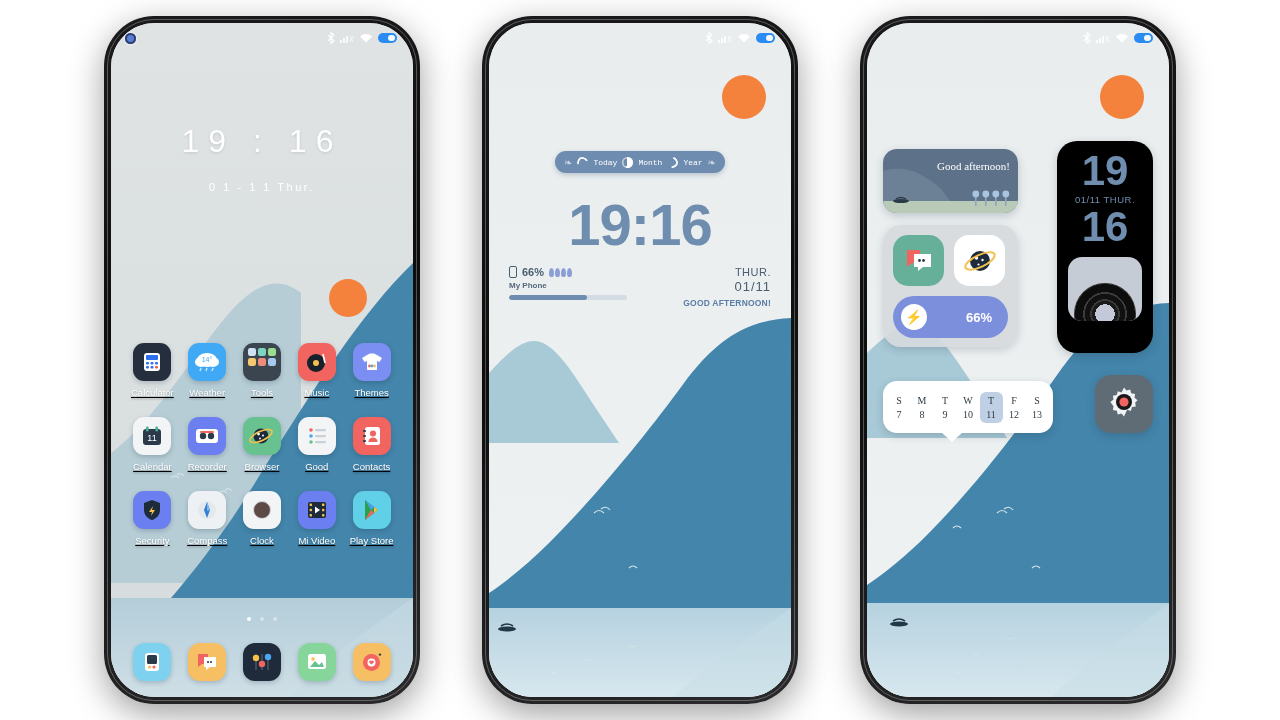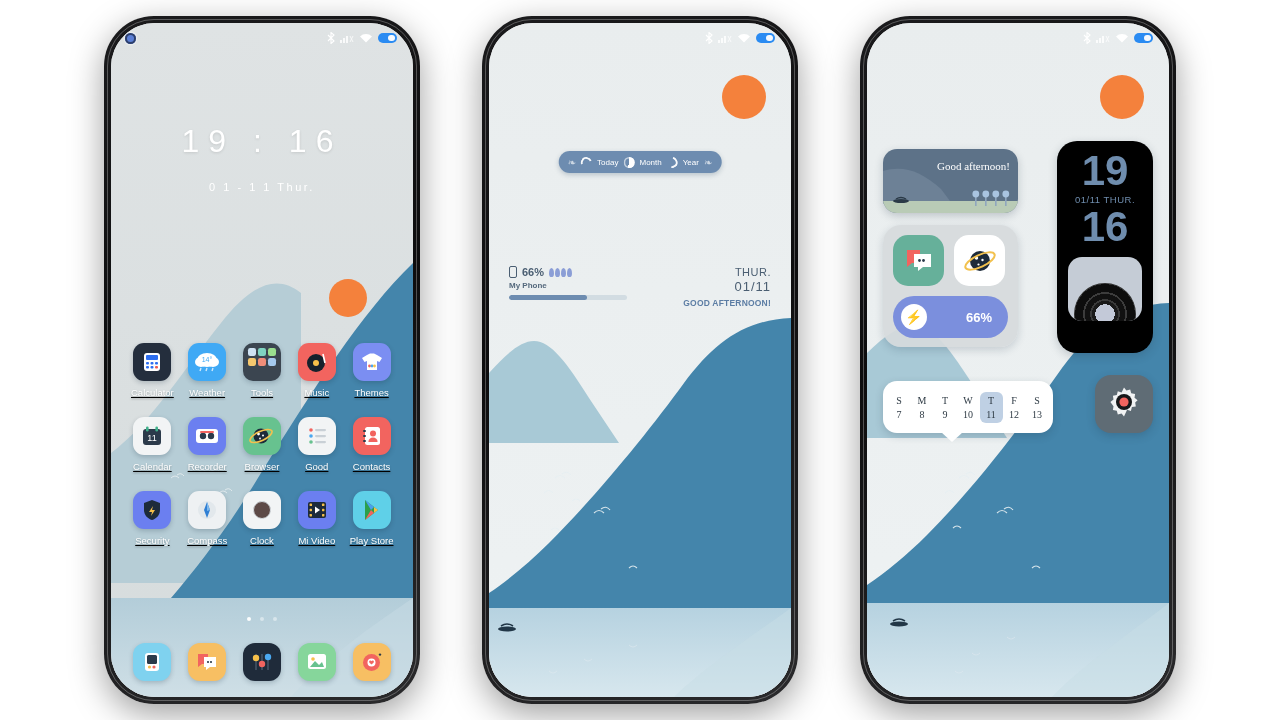--- a/index.html
+++ b/index.html
@@ -87,21 +87,21 @@
   }
   .dock .app-ico{ width:38px; height:38px; border-radius:12px; }
 
   
   .pill{
     position:absolute; top:128px; left:50%; transform:translateX(-50%);
     height:22px; padding:0 9px; border-radius:11px;
     background:#6d8cb0; display:flex; align-items:center; gap:5px; z-index:14;
     box-shadow:0 2px 5px rgba(40,70,100,.25);
   }
-  .pill .lbl{ color:#fff; font-size:8px; }
+  .pill .lbl{ color:#fff; font-size:8px;font-family:Liberation Mono, monospace; }
   .ring{ width:11px; height:11px; border-radius:50%; border:2px solid rgba(255,255,255,.95); }
   .ring.h{ border-right-color:transparent; border-bottom-color:transparent; transform:rotate(25deg); }
   .ring.m{ background:conic-gradient(#fff 0 55%, transparent 55% 100%); border:none; box-shadow:inset 0 0 0 1.5px rgba(255,255,255,.6);}
   .ring.y{ border-left-color:transparent; border-top-color:transparent; transform:rotate(-35deg); }
   .pill-leaf{ font-size:10px; color:rgba(255,255,255,.65); }
 
   .p2-clock{
     position:absolute; top:168px; left:0; right:0; text-align:center;
     font-size:58px; font-weight:700; color:#6f8dae; letter-spacing:-1px; z-index:14;
   }
@@ -572,20 +572,21 @@
         <span class="pill-leaf">❧</span>
         <span class="ring h"></span>
         <span class="lbl">Today</span>
         <span class="ring m"></span>
         <span class="lbl">Month</span>
         <span class="ring y"></span>
         <span class="lbl">Year</span>
         <span class="pill-leaf">❧</span>
       </div>
 
+      <div class="p2-clock">19:16</div>
 
       <div class="p2-info">
         <div class="p2-left">
           <div class="p2-battline">
             <span class="phone-glyph"></span>
             <span class="pct">66%</span>
             <span class="drops">
               <i class="drop"></i>
                 <i class="drop"></i>
                 <i class="drop"></i>

